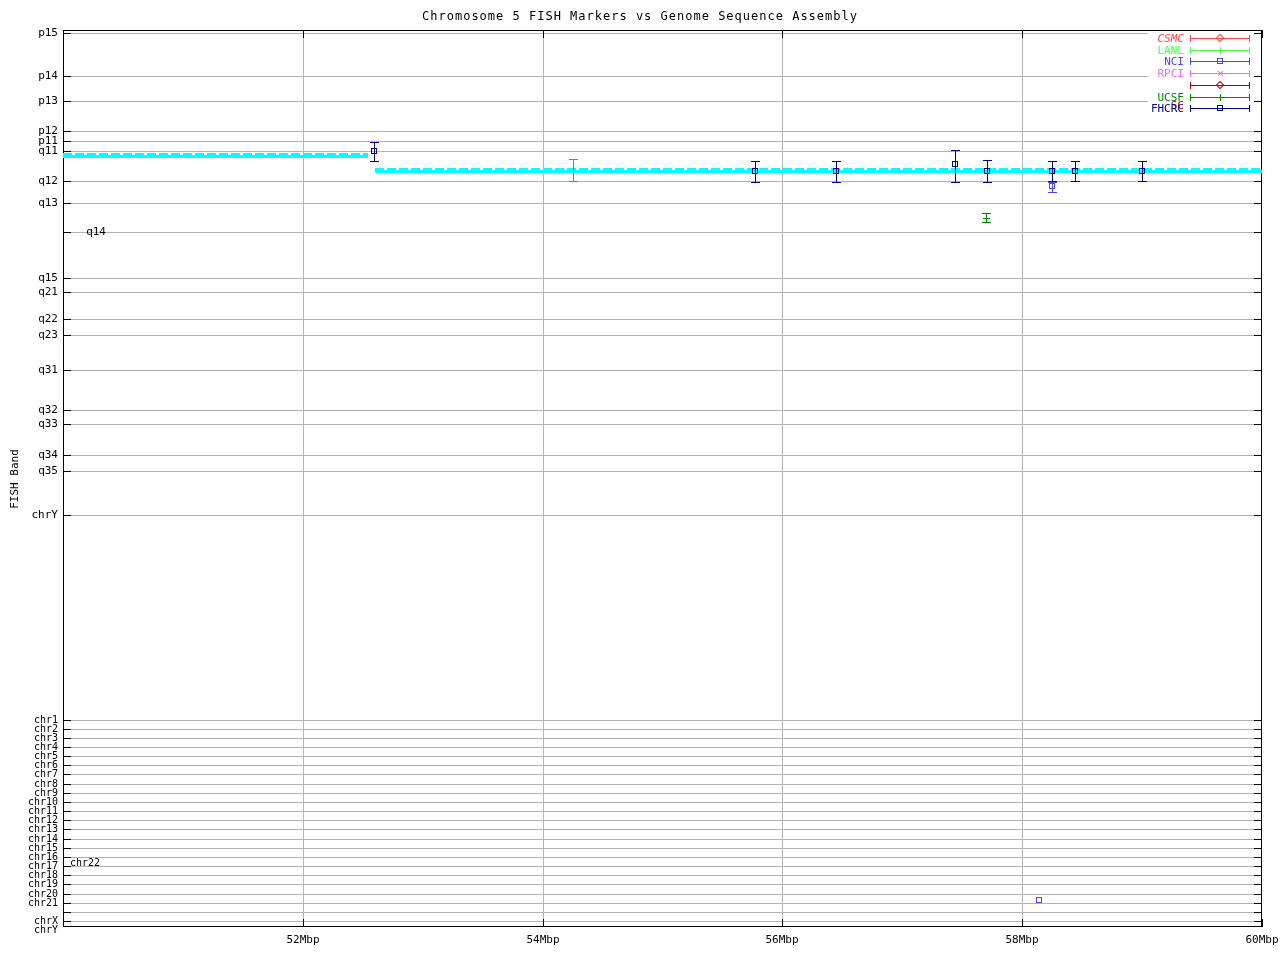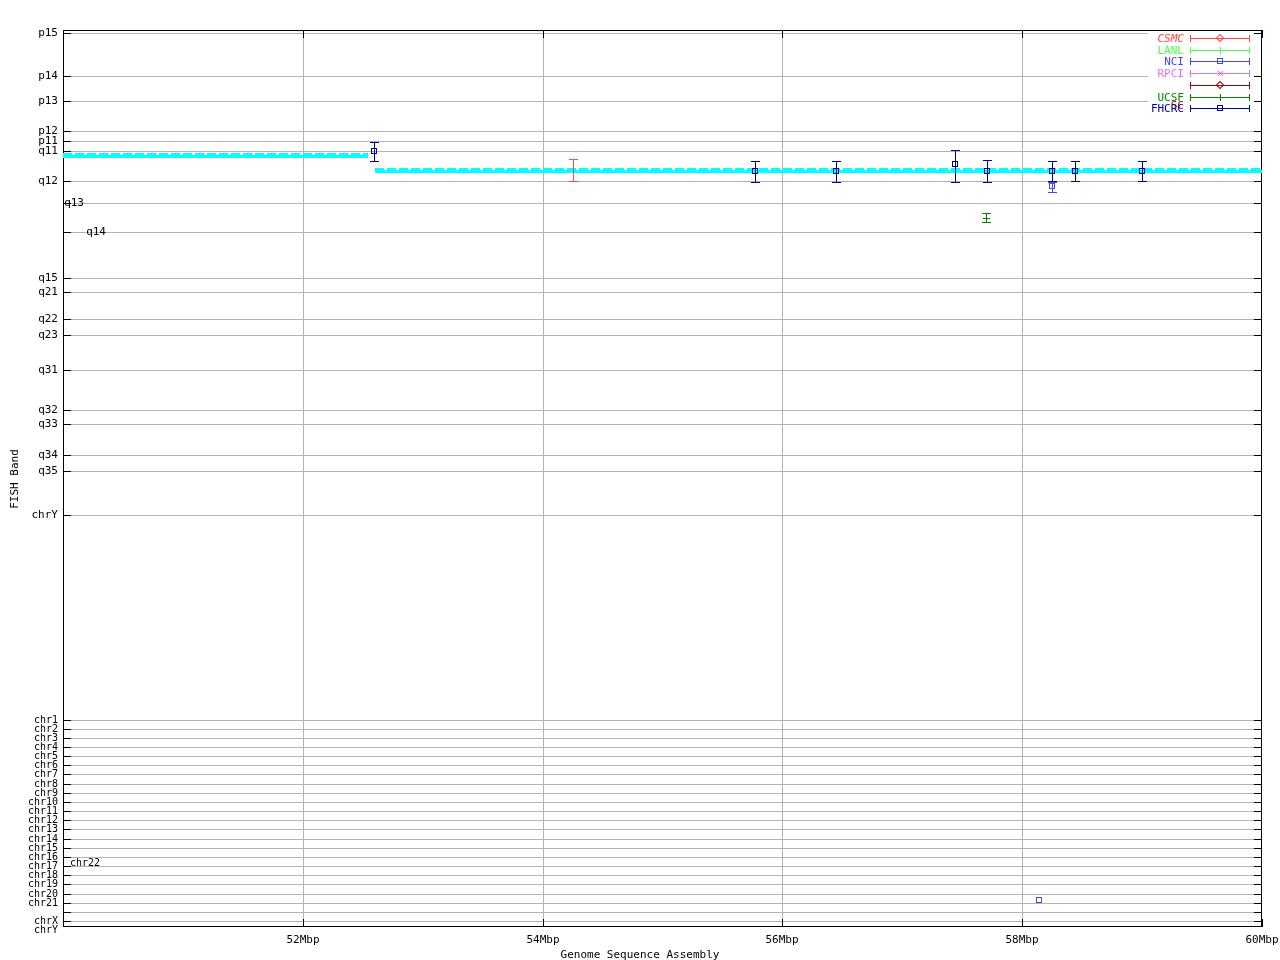--- a/index.html
+++ b/index.html
@@ -24,22 +24,22 @@
   .legend-box{position:absolute;left:1148px;top:32px;width:106px;height:86px;background:#fff;}
   .legend-row{position:absolute;height:12px;left:0;width:106px;}
   .legend-row .lab{position:absolute;right:70px;top:0;font-size:11px;line-height:12px;white-space:nowrap;}
   .legend-row .sample{position:absolute;right:4px;top:0;width:60px;height:12px;}
   .sample div{position:absolute;}
 </style>
 </head>
 <body>
 
 <div id="chart">
+  <div class="title">Chromosome 5 FISH Markers vs Genome Sequence Assembly</div>
   <div class="ylabel">FISH Band</div>
-  <div class="xlabel">Genome Sequence Assembly</div>
   <div class="plot-border"></div>
 <div class="hgrid" style="left: 63px; top: 33px; width: 1199px;"></div>
     <div class="tickh" style="left: 63px; top: 33px; width: 8px;"></div>
     <div class="tickh" style="left: 1254px; top: 33px; width: 8px;"></div>
     <div class="ylab" style="top: 27px;">p15</div>
     <div class="hgrid" style="left: 63px; top: 76px; width: 1199px;"></div>
     <div class="tickh" style="left: 63px; top: 76px; width: 8px;"></div>
     <div class="tickh" style="left: 1254px; top: 76px; width: 8px;"></div>
     <div class="ylab" style="top: 70px;">p14</div>
     <div class="hgrid" style="left: 63px; top: 101px; width: 1199px;"></div>
@@ -58,21 +58,21 @@
     <div class="tickh" style="left: 63px; top: 151px; width: 8px;"></div>
     <div class="tickh" style="left: 1254px; top: 151px; width: 8px;"></div>
     <div class="ylab" style="top: 145px;">q11</div>
     <div class="hgrid" style="left: 63px; top: 181px; width: 1199px;"></div>
     <div class="tickh" style="left: 63px; top: 181px; width: 8px;"></div>
     <div class="tickh" style="left: 1254px; top: 181px; width: 8px;"></div>
     <div class="ylab" style="top: 175px;">q12</div>
     <div class="hgrid" style="left: 63px; top: 203px; width: 1199px;"></div>
     <div class="tickh" style="left: 63px; top: 203px; width: 8px;"></div>
     <div class="tickh" style="left: 1254px; top: 203px; width: 8px;"></div>
-    <div class="ylab" style="top: 197px; margin-left: 26px;">q13</div>
+    <div class="ylab" style="top: 197px;">q13</div>
     <div class="hgrid" style="left: 63px; top: 232px; width: 1199px;"></div>
     <div class="tickh" style="left: 63px; top: 232px; width: 8px;"></div>
     <div class="tickh" style="left: 1254px; top: 232px; width: 8px;"></div>
     <div class="ylab" style="top: 226px; padding-left: 48px;">q14</div>
     <div class="hgrid" style="left: 63px; top: 278px; width: 1199px;"></div>
     <div class="tickh" style="left: 63px; top: 278px; width: 8px;"></div>
     <div class="tickh" style="left: 1254px; top: 278px; width: 8px;"></div>
     <div class="ylab" style="top: 272px;">q15</div>
     <div class="hgrid" style="left: 63px; top: 292px; width: 1199px;"></div>
     <div class="tickh" style="left: 63px; top: 292px; width: 8px;"></div>

